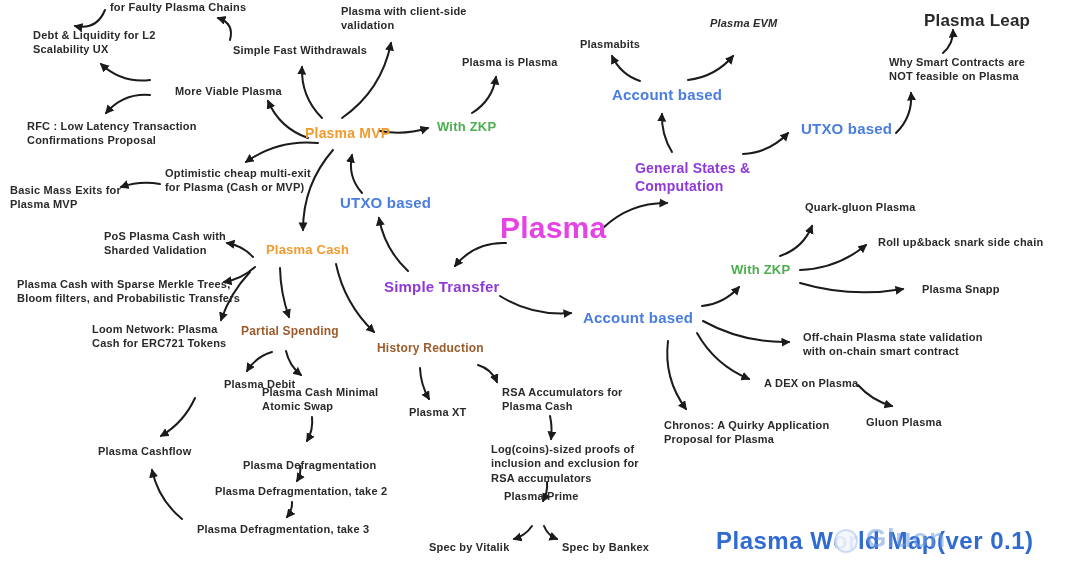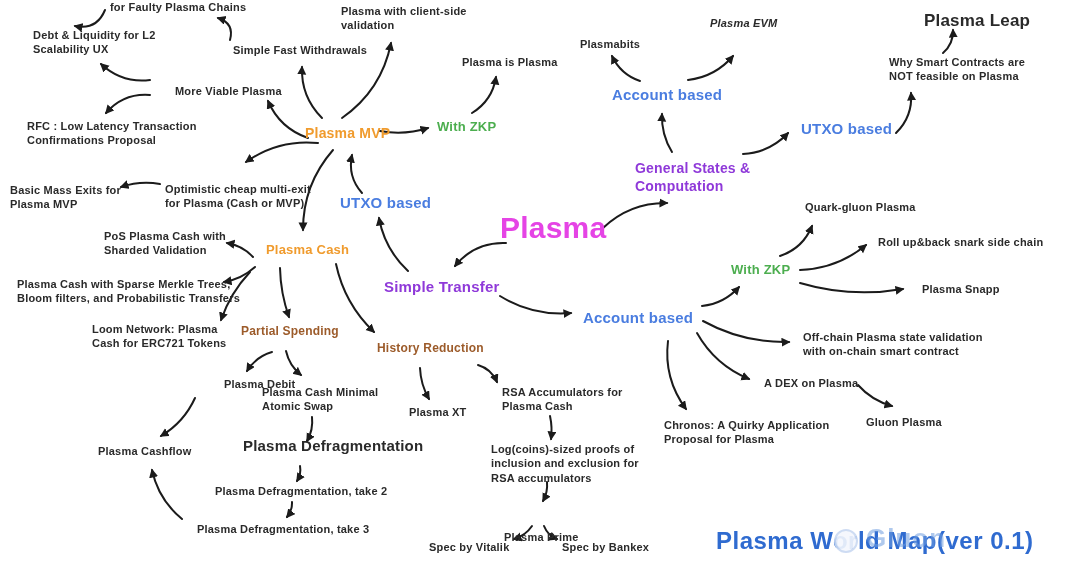--- a/index.html
+++ b/index.html
@@ -98,21 +98,21 @@
 validation</div>
       <div class="label" style="left: 462px; top: 55px; font-size: 11px; color: rgb(42, 42, 42);">Plasma is Plasma</div>
       <div class="label" style="left: 580px; top: 37px; font-size: 11px; color: rgb(42, 42, 42);">Plasmabits</div>
       <div class="label" style="left: 710px; top: 16px; font-size: 11px; color: rgb(42, 42, 42); font-style: italic;">Plasma EVM</div>
       <div class="label" style="left: 924px; top: 10px; font-size: 17px; color: rgb(42, 42, 42);">Plasma Leap</div>
       <div class="label" style="left: 861px; top: 55px; font-size: 11px; color: rgb(42, 42, 42); margin-left: 28px;">Why Smart Contracts are
 NOT feasible on Plasma</div>
       <div class="label" style="left: 159px; top: 84px; font-size: 11px; color: rgb(42, 42, 42); margin-left: 16px;">More Viable Plasma</div>
       <div class="label" style="left: 27px; top: 119px; font-size: 11px; color: rgb(42, 42, 42);">RFC : Low Latency Transaction
 Confirmations Proposal</div>
-      <div class="label" style="left: 165px; top: 166px; font-size: 11px; color: rgb(42, 42, 42); margin-top: 16px;">Optimistic cheap multi-exit
+      <div class="label" style="left: 165px; top: 166px; font-size: 11px; color: rgb(42, 42, 42);">Optimistic cheap multi-exit
 for Plasma (Cash or MVP)</div>
       <div class="label" style="left: 10px; top: 183px; font-size: 11px; color: rgb(42, 42, 42);">Basic Mass Exits for
 Plasma MVP</div>
       <div class="label" style="left: 104px; top: 229px; font-size: 11px; color: rgb(42, 42, 42);">PoS Plasma Cash with
 Sharded Validation</div>
       <div class="label" style="left: 17px; top: 277px; font-size: 11px; color: rgb(42, 42, 42);">Plasma Cash with Sparse Merkle Trees,
 Bloom filters, and Probabilistic Transfers</div>
       <div class="label" style="left: 92px; top: 322px; font-size: 11px; color: rgb(42, 42, 42);">Loom Network: Plasma
 Cash for ERC721 Tokens</div>
       <div class="label" style="left: 305px; top: 124px; font-size: 14px; color: rgb(240, 155, 45);">Plasma MVP</div>
@@ -135,30 +135,30 @@
       <div class="label" style="left: 803px; top: 330px; font-size: 11px; color: rgb(42, 42, 42);">Off-chain Plasma state validation
 with on-chain smart contract</div>
       <div class="label" style="left: 764px; top: 376px; font-size: 11px; color: rgb(42, 42, 42);">A DEX on Plasma</div>
       <div class="label" style="left: 866px; top: 415px; font-size: 11px; color: rgb(42, 42, 42);">Gluon Plasma</div>
       <div class="label" style="left: 664px; top: 418px; font-size: 11px; color: rgb(42, 42, 42);">Chronos: A Quirky Application
 Proposal for Plasma</div>
       <div class="label" style="left: 176px; top: 377px; font-size: 11px; color: rgb(42, 42, 42); margin-left: 48px;">Plasma Debit</div>
       <div class="label" style="left: 262px; top: 385px; font-size: 11px; color: rgb(42, 42, 42);">Plasma Cash Minimal
 Atomic Swap</div>
       <div class="label" style="left: 98px; top: 444px; font-size: 11px; color: rgb(42, 42, 42);">Plasma Cashflow</div>
-      <div class="label" style="left: 243px; top: 436px; font-size: 15px; color: rgb(42, 42, 42);">Plasma Defragmentation</div>
+      <div class="label" style="left: 243px; top: 458px; font-size: 11px; color: rgb(42, 42, 42);">Plasma Defragmentation</div>
       <div class="label" style="left: 215px; top: 484px; font-size: 11px; color: rgb(42, 42, 42);">Plasma Defragmentation, take 2</div>
       <div class="label" style="left: 197px; top: 522px; font-size: 11px; color: rgb(42, 42, 42);">Plasma Defragmentation, take 3</div>
       <div class="label" style="left: 409px; top: 405px; font-size: 11px; color: rgb(42, 42, 42);">Plasma XT</div>
       <div class="label" style="left: 502px; top: 385px; font-size: 11px; color: rgb(42, 42, 42);">RSA Accumulators for
 Plasma Cash</div>
       <div class="label" style="left: 491px; top: 442px; font-size: 11px; color: rgb(42, 42, 42);">Log(coins)-sized proofs of
 inclusion and exclusion for
 RSA accumulators</div>
-      <div class="label" style="left: 504px; top: 530px; font-size: 11px; color: rgb(42, 42, 42);">Plasma Prime</div>
+      <div class="label" style="left: 504px; top: 489px; font-size: 11px; color: rgb(42, 42, 42);">Plasma Prime</div>
       <div class="label" style="left: 429px; top: 540px; font-size: 11px; color: rgb(42, 42, 42);">Spec by Vitalik</div>
       <div class="label" style="left: 562px; top: 540px; font-size: 11px; color: rgb(42, 42, 42);">Spec by Bankex</div>
     </div>
 
   <div id="footer-wrap">
     <span id="footer-title" style="color: rgb(47, 107, 208);">Plasma World Map(ver 0.1)</span>
     <span id="watermark-logo"></span>
     <span id="footer-watermark" style="color: rgb(111, 157, 224);">Gluon</span>
   </div>
 </div>

